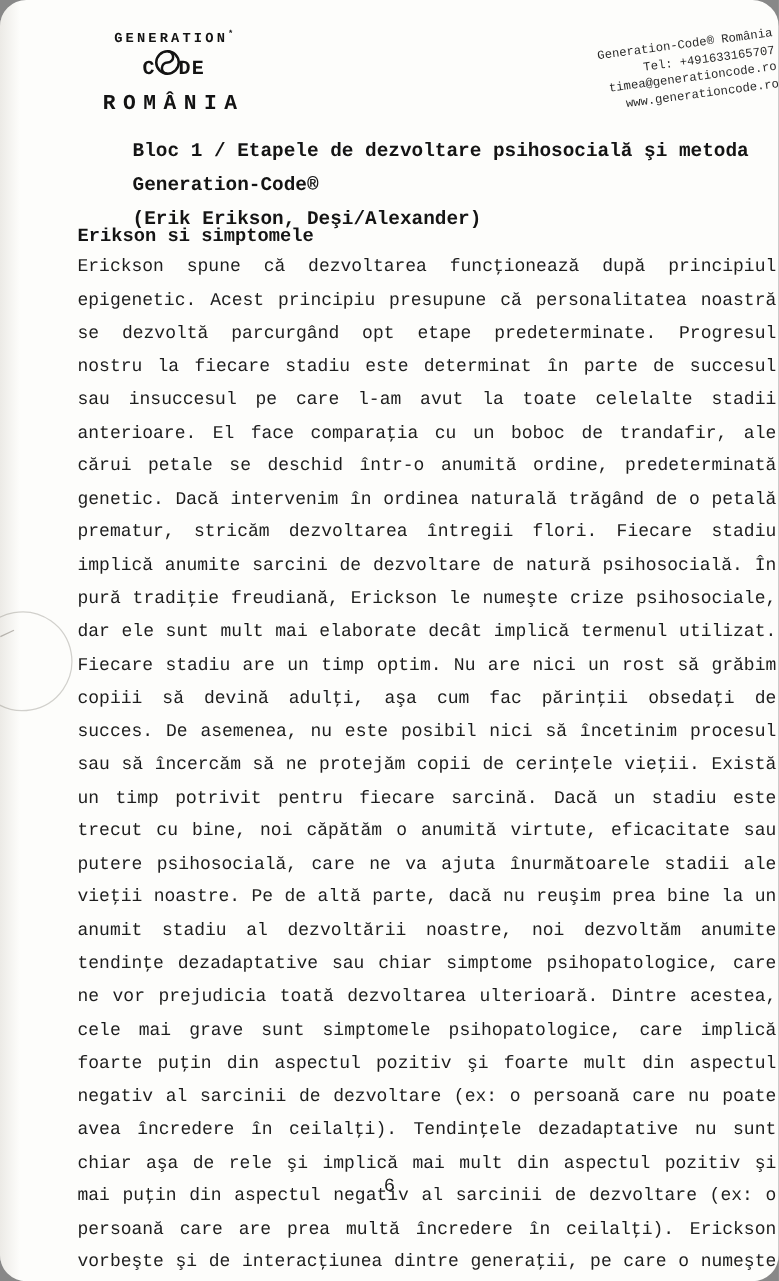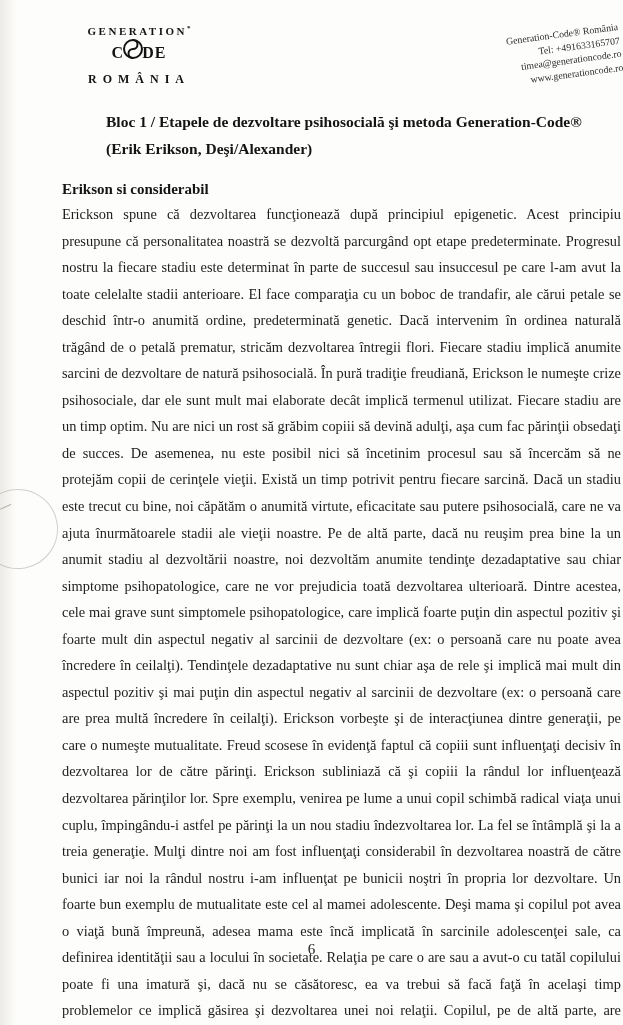--- a/index.html
+++ b/index.html
@@ -3,22 +3,23 @@
 <meta charset="utf-8">
 <style>
   html,body { margin:0; padding:0; background:#888; }
   .page {
     position: relative;
     width: 623px;
     height: 1025px;
     margin: 0 auto;
     background: #fdfdfb;
     overflow: hidden;
-    font-family: Liberation Serif, serif;
+    font-family: Liberation Mono, monospace;
     color: #1c1c1c;
+    border-radius: 21px;
   }
   
   .edge-shadow {
     position: absolute; left: 0; top: 0; width: 16px; height: 100%;
     background: linear-gradient(to right, #dedbd5, rgba(255,255,255,0));
     opacity: .55;
   }
   .pencil-circle {
     position: absolute; left: -22px; top: 489px; width: 78px; height: 78px;
     border: 1px solid rgba(110,105,95,.30);
@@ -41,21 +42,21 @@
   }
   .logo-line1 sup { font-size: 7px; letter-spacing: 0; }
   .logo-line2 {
     font-weight: bold; font-size: 16px; letter-spacing: 1px;
     line-height: 26px; white-space: nowrap; margin-top: 0px;
   }
   .logo-swirl {
     display: inline-block; vertical-align: -3px; margin: 0 -1px;
   }
   .logo-line3 {
-    font-weight: bold; font-size: 12px; letter-spacing: 6px;
+    font-weight: bold; font-size: 17px; letter-spacing: 6px;
     margin-top: 3px; white-space: nowrap;
   }
   
   .contact {
     position: absolute; right: 6px; top: 20px; width: 150px;
     text-align: right;
     font-size: 9.8px; line-height: 13.5px;
     color: #2a2a2a;
     transform: rotate(-7.5deg);
     transform-origin: right top;
@@ -110,19 +111,19 @@
     <div>Tel: +491633165707</div>
     <div>timea@generationcode.ro</div>
     <div>www.generationcode.ro</div>
   </div>
 
   <div class="doc-title">
     <div>Bloc 1 / Etapele de dezvoltare psihosocială şi metoda Generation-Code®</div>
     <div>(Erik Erikson, Deşi/Alexander)</div>
   </div>
 
-  <div class="section-heading">Erikson si considerabil</div>
+  <div class="section-heading">Erikson si simptomele</div>
 
   <div class="body-text">Erickson spune că dezvoltarea funcţionează după principiul epigenetic. Acest principiu presupune că personalitatea noastră se dezvoltă parcurgând opt etape predeterminate. Progresul nostru la fiecare stadiu este determinat în parte de succesul sau insuccesul pe care l-am avut la toate celelalte stadii anterioare. El face comparaţia cu un boboc de trandafir, ale cărui petale se deschid într-o anumită ordine, predeterminată genetic. Dacă intervenim în ordinea naturală trăgând de o petală prematur, stricăm dezvoltarea întregii flori. Fiecare stadiu implică anumite sarcini de dezvoltare de natură psihosocială. În pură tradiţie freudiană, Erickson le numeşte crize psihosociale, dar ele sunt mult mai elaborate decât implică termenul utilizat. Fiecare stadiu are un timp optim. Nu are nici un rost să grăbim copiii să devină adulţi, aşa cum fac părinţii obsedaţi de succes. De asemenea, nu este posibil nici să încetinim procesul sau să încercăm să ne protejăm copii de cerinţele vieţii. Există un timp potrivit pentru fiecare sarcină. Dacă un stadiu este trecut cu bine, noi căpătăm o anumită virtute, eficacitate sau putere psihosocială, care ne va ajuta înurmătoarele stadii ale vieţii noastre. Pe de altă parte, dacă nu reuşim prea bine la un anumit stadiu al dezvoltării noastre, noi dezvoltăm anumite tendinţe dezadaptative sau chiar simptome psihopatologice, care ne vor prejudicia toată dezvoltarea ulterioară. Dintre acestea, cele mai grave sunt simptomele psihopatologice, care implică foarte puţin din aspectul pozitiv şi foarte mult din aspectul negativ al sarcinii de dezvoltare (ex: o persoană care nu poate avea încredere în ceilalţi). Tendinţele dezadaptative nu sunt chiar aşa de rele şi implică mai mult din aspectul pozitiv şi mai puţin din aspectul negativ al sarcinii de dezvoltare (ex: o persoană care are prea multă încredere în ceilalţi). Erickson vorbeşte şi de interacţiunea dintre generaţii, pe care o numeşte mutualitate. Freud scosese în evidenţă faptul că copiii sunt influenţaţi decisiv în dezvoltarea lor de către părinţi. Erickson subliniază că şi copiii la rândul lor influenţează dezvoltarea părinţilor lor. Spre exemplu, venirea pe lume a unui copil schimbă radical viaţa unui cuplu, împingându-i astfel pe părinţi la un nou stadiu îndezvoltarea lor. La fel se întâmplă şi la a treia generaţie. Mulţi dintre noi am fost influenţaţi considerabil în dezvoltarea noastră de către bunici iar noi la rândul nostru i-am influenţat pe bunicii noştri în propria lor dezvoltare. Un foarte bun exemplu de mutualitate este cel al mamei adolescente. Deşi mama şi copilul pot avea o viaţă bună împreună, adesea mama este încă implicată în sarcinile adolescenţei sale, ca definirea identităţii sau a locului în societate. Relaţia pe care o are sau a avut-o cu tatăl copilului poate fi una imatură şi, dacă nu se căsătoresc, ea va trebui să facă faţă în acelaşi timp problemelor ce implică găsirea şi dezvoltarea unei noi relaţii. Copilul, pe de altă parte, are propriile lui nevoi, cea mai importantă fiind de a avea o mamă matură şi capabilă să-l îngrijească. Dacă părinţii mamei vin în ajutor, atunci ei sunt puşi în situaţia de a-şi lăsa deoparte propriile sarcini de dezvoltare şi să se întoarcă la un stil de viaţă pe care l-au depăşit, fapt care lui i se va părea extrem de solicitant.</div>
 
   <div class="page-number">6</div>
 
 </div>
 
 </body></html>

